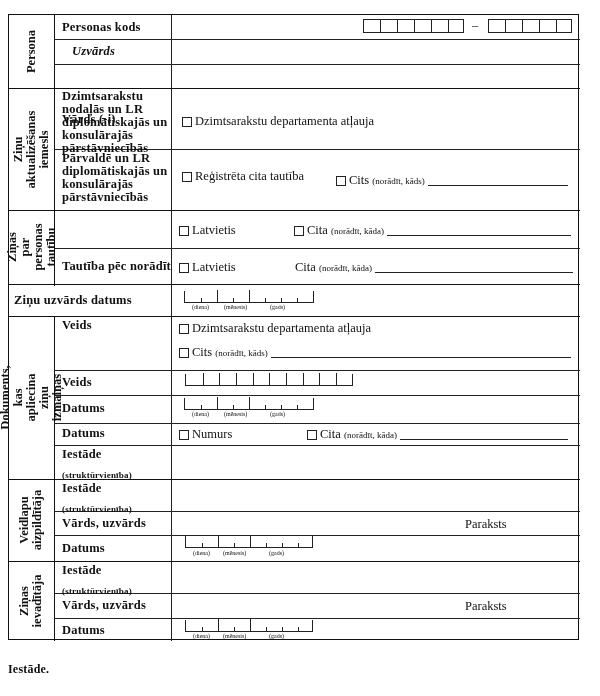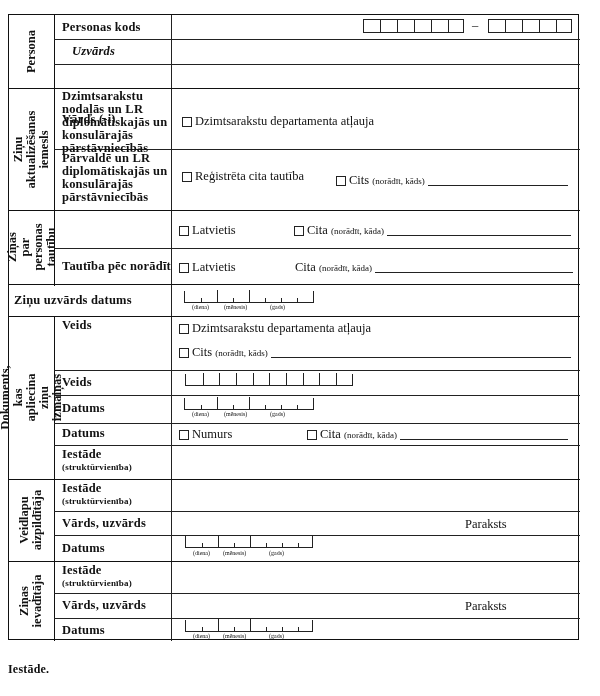--- a/index.html
+++ b/index.html
@@ -4,21 +4,21 @@
 <style>
   html, body { margin:0; padding:0; background:#fff; }
   body { width:600px; height:696px; position:relative; font-family:"Liberation Serif", serif; color:#111; overflow:hidden; }
   .abs { position:absolute; }
   .form { position:absolute; left:8px; top:14px; width:571px; height:626px; border:1.6px solid #111; box-sizing:border-box; }
   .hl { position:absolute; height:0; border-top:1px solid #222; }
   .hl.thick { border-top:1.8px solid #111; }
   .vl { position:absolute; width:0; border-left:1px solid #222; }
   .vl.thick { border-left:1.6px solid #111; }
   .lbl { position:absolute; font-weight:bold; font-size:12.5px; line-height:13px; letter-spacing:0.2px; }
-  .small { font-size:9px; font-weight:bold; }
+  .small { font-size:9px; font-weight:bold;margin-top:8px; }
   .rot { position:absolute; display:flex; align-items:center; justify-content:center; }
   .rot span { transform:rotate(-90deg); white-space:nowrap; font-weight:bold; font-size:12.5px; line-height:13px; text-align:center; display:block; }
   .cb { position:absolute; display:flex; align-items:center; font-size:12.5px; white-space:nowrap; }
   .box { width:10px; height:10px; border:1.2px solid #222; margin-right:3px; display:inline-block; box-sizing:border-box; }
   .hint { font-size:9px; }
   .uline { display:inline-block; border-bottom:1px solid #222; height:10px; margin-left:3px; }
   .tick { position:absolute; bottom:0; width:0; border-left:1px solid #222; }
   .datebar { position:absolute; height:12px; border-bottom:1.2px solid #222; border-left:1.2px solid #222; border-right:1.2px solid #222; box-sizing:border-box; }
   .datecap { position:absolute; font-size:6px; white-space:nowrap; }
   .pkbox { position:absolute; border:1.2px solid #222; height:14px; box-sizing:border-box; }

